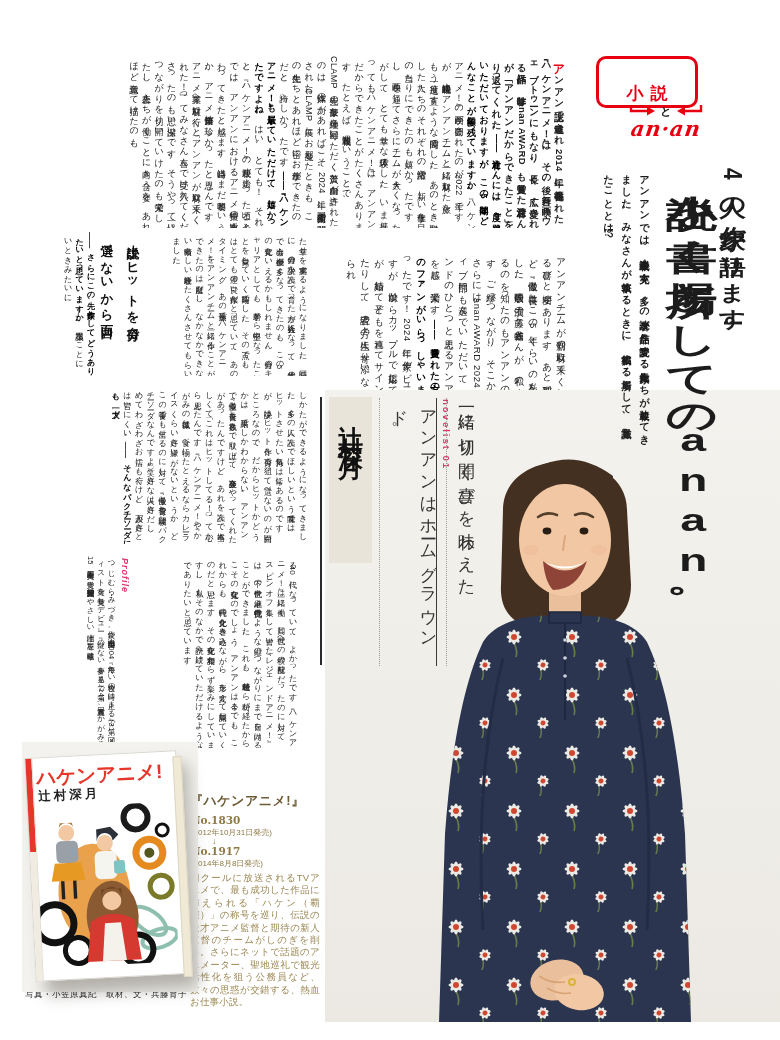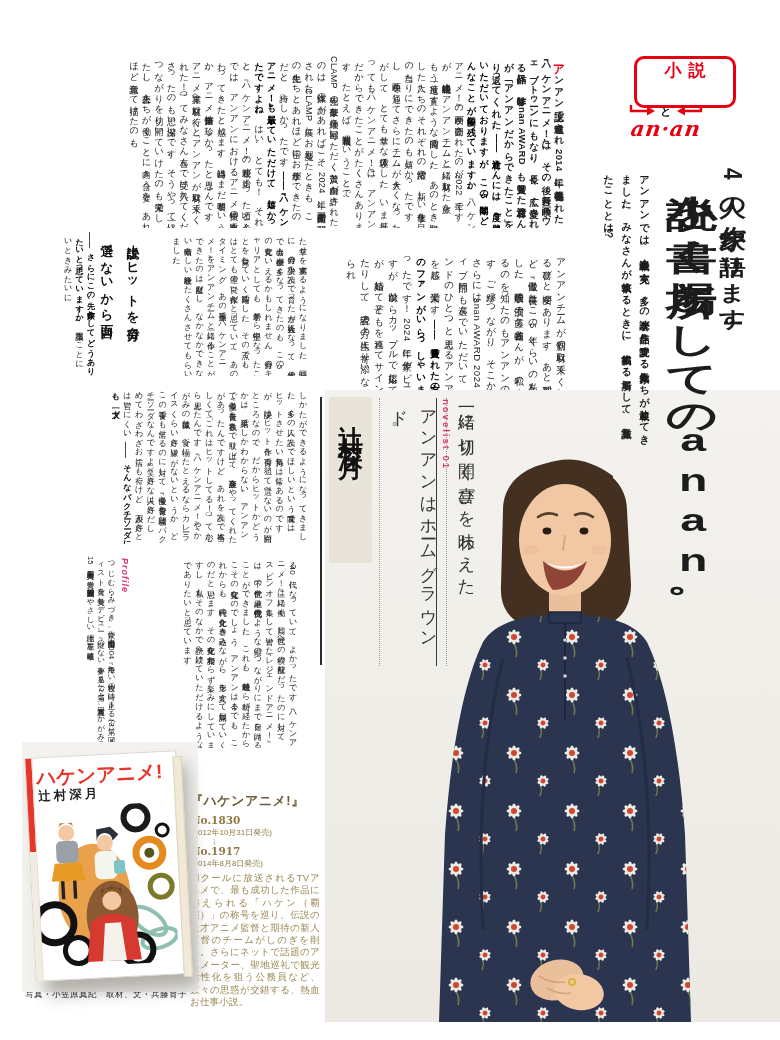--- a/index.html
+++ b/index.html
@@ -2,22 +2,22 @@
 <html><head>
 <meta charset="utf-8">
 <style>
   html,body{margin:0;padding:0;background:#888;}
   #page{position:relative;width:780px;height:1040px;background:#ffffff;overflow:hidden;
         font-family:"Liberation Sans","DejaVu Sans",sans-serif;color:#1c1c1c;}
   .vt{writing-mode:vertical-rl;text-orientation:mixed;}
   .abs{position:absolute;}
 
   
-  .logo-box{left:634px;top:56px;width:96px;height:46px;border:3px solid #e60012;border-radius:10px;
-            display:flex;align-items:flex-start;justify-content:center;}
+  .logo-box{left:596px;top:56px;width:96px;height:46px;border:3px solid #e60012;border-radius:10px;
+            display:flex;align-items:flex-end;justify-content:center;}
   .logo-box span{color:#e60012;font-weight:bold;font-size:17px;letter-spacing:7px;text-indent:7px;}
   .logo-connector{left:618px;top:104px;width:96px;height:15px;display:flex;align-items:center;justify-content:center;gap:3px;}
   .logo-connector .to{font-size:11px;font-weight:bold;color:#111;}
   .logo-brand{left:618px;top:116px;width:96px;text-align:center;color:#e60012;font-weight:bold;
               font-family:"DejaVu Serif","Liberation Serif",serif;font-style:italic;font-size:21px;
               transform:skewX(-8deg);letter-spacing:1px;}
 
   
   .kicker{right:30px;top:168px;font-size:21px;font-weight:bold;letter-spacing:2px;
           transform:scaleX(1.25);transform-origin:top right;white-space:nowrap;z-index:6;}

